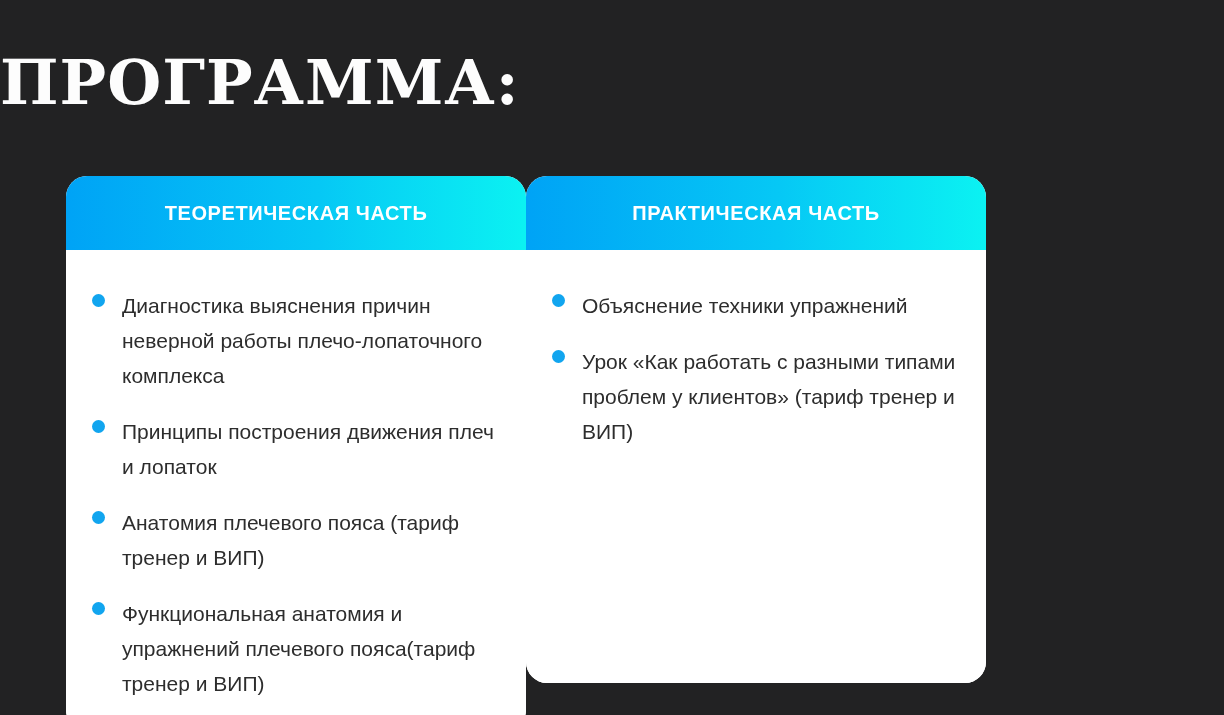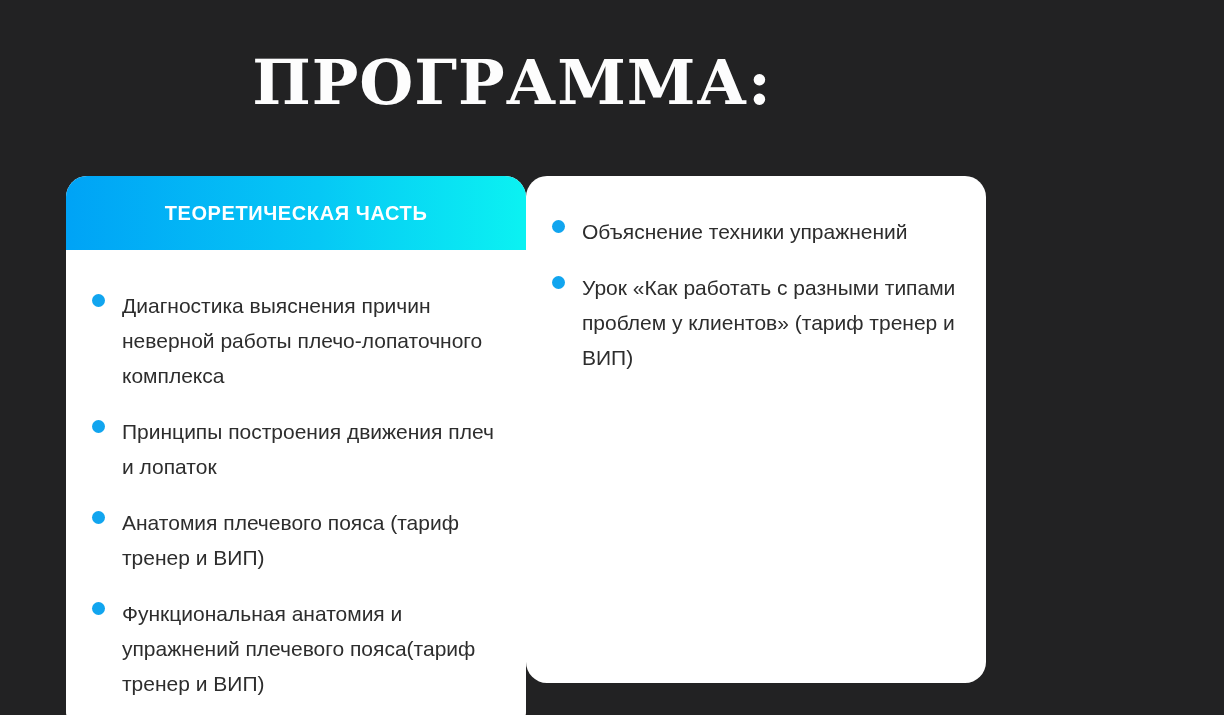--- a/index.html
+++ b/index.html
@@ -18,21 +18,21 @@
   .slide {
     position: absolute;
     inset: 0;
   }
 
   .slide-title {
     position: absolute;
     top: 46px;
     left: 0;
     width: 1024px;
-    text-align: center;
+    text-align: left;
     font-family: "DejaVu Serif", serif;
     font-weight: bold;
     font-size: 62px;
     line-height: 74px;
     color: #fdfdfd;
     letter-spacing: 1px;
   }
 
   .cards {
     position: absolute;
@@ -141,20 +141,23 @@
           </li>
           <li class="bullet-item">
             <span class="bullet-dot"></span>
             <span class="bullet-text">Функциональная анатомия и упражнений плечевого пояса(тариф тренер и ВИП)</span>
           </li>
         </ul>
       </div>
     </div>
 
     <div class="card card-right">
+      <div class="card-header">
+        <div class="card-header-title">ПРАКТИЧЕСКАЯ ЧАСТЬ</div>
+      </div>
       <div class="card-body">
         <ul class="bullet-list">
           <li class="bullet-item">
             <span class="bullet-dot"></span>
             <span class="bullet-text">Объяснение техники упражнений</span>
           </li>
           <li class="bullet-item">
             <span class="bullet-dot"></span>
             <span class="bullet-text">Урок «Как работать с разными типами проблем у клиентов» (тариф тренер и ВИП)</span>
           </li>

